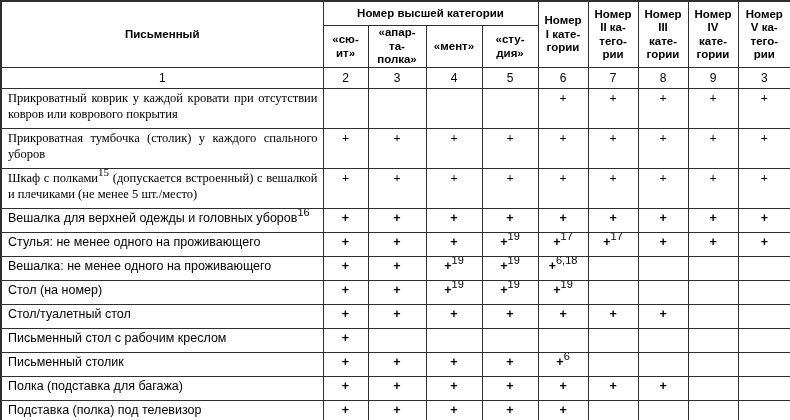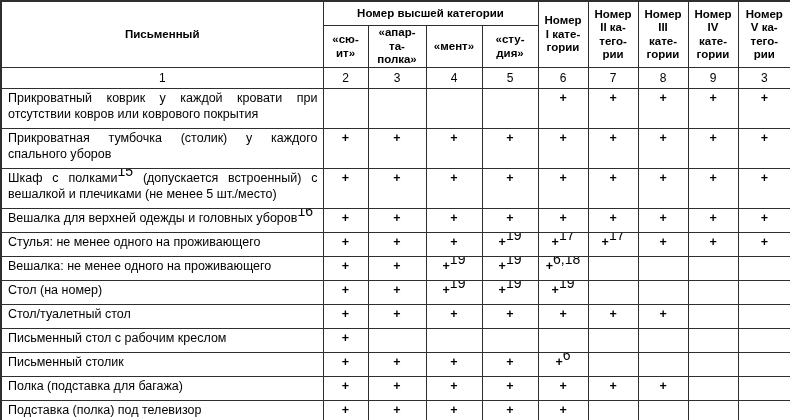--- a/index.html
+++ b/index.html
@@ -42,23 +42,23 @@
     text-align:justify;
     padding:2px 5px 2px 6px;
   }
   tbody td.mark{
     text-align:center;
     font-size:12.5px;
     font-weight:bold;
     padding-top:2px;
   }
   tbody tr td{height:19px;}
-  tbody tr.tall td{height:35px;}
+  tbody tr.tall td{height:35px;font-family:Liberation Serif, serif;}
   sup{
-    font-size:14px;
+    font-size:11px;
     font-weight:400;
     line-height:0;
     position:relative;
     top:-1px;
     margin-top:32px;
   }
 </style>
 </head>
 <body>
 

